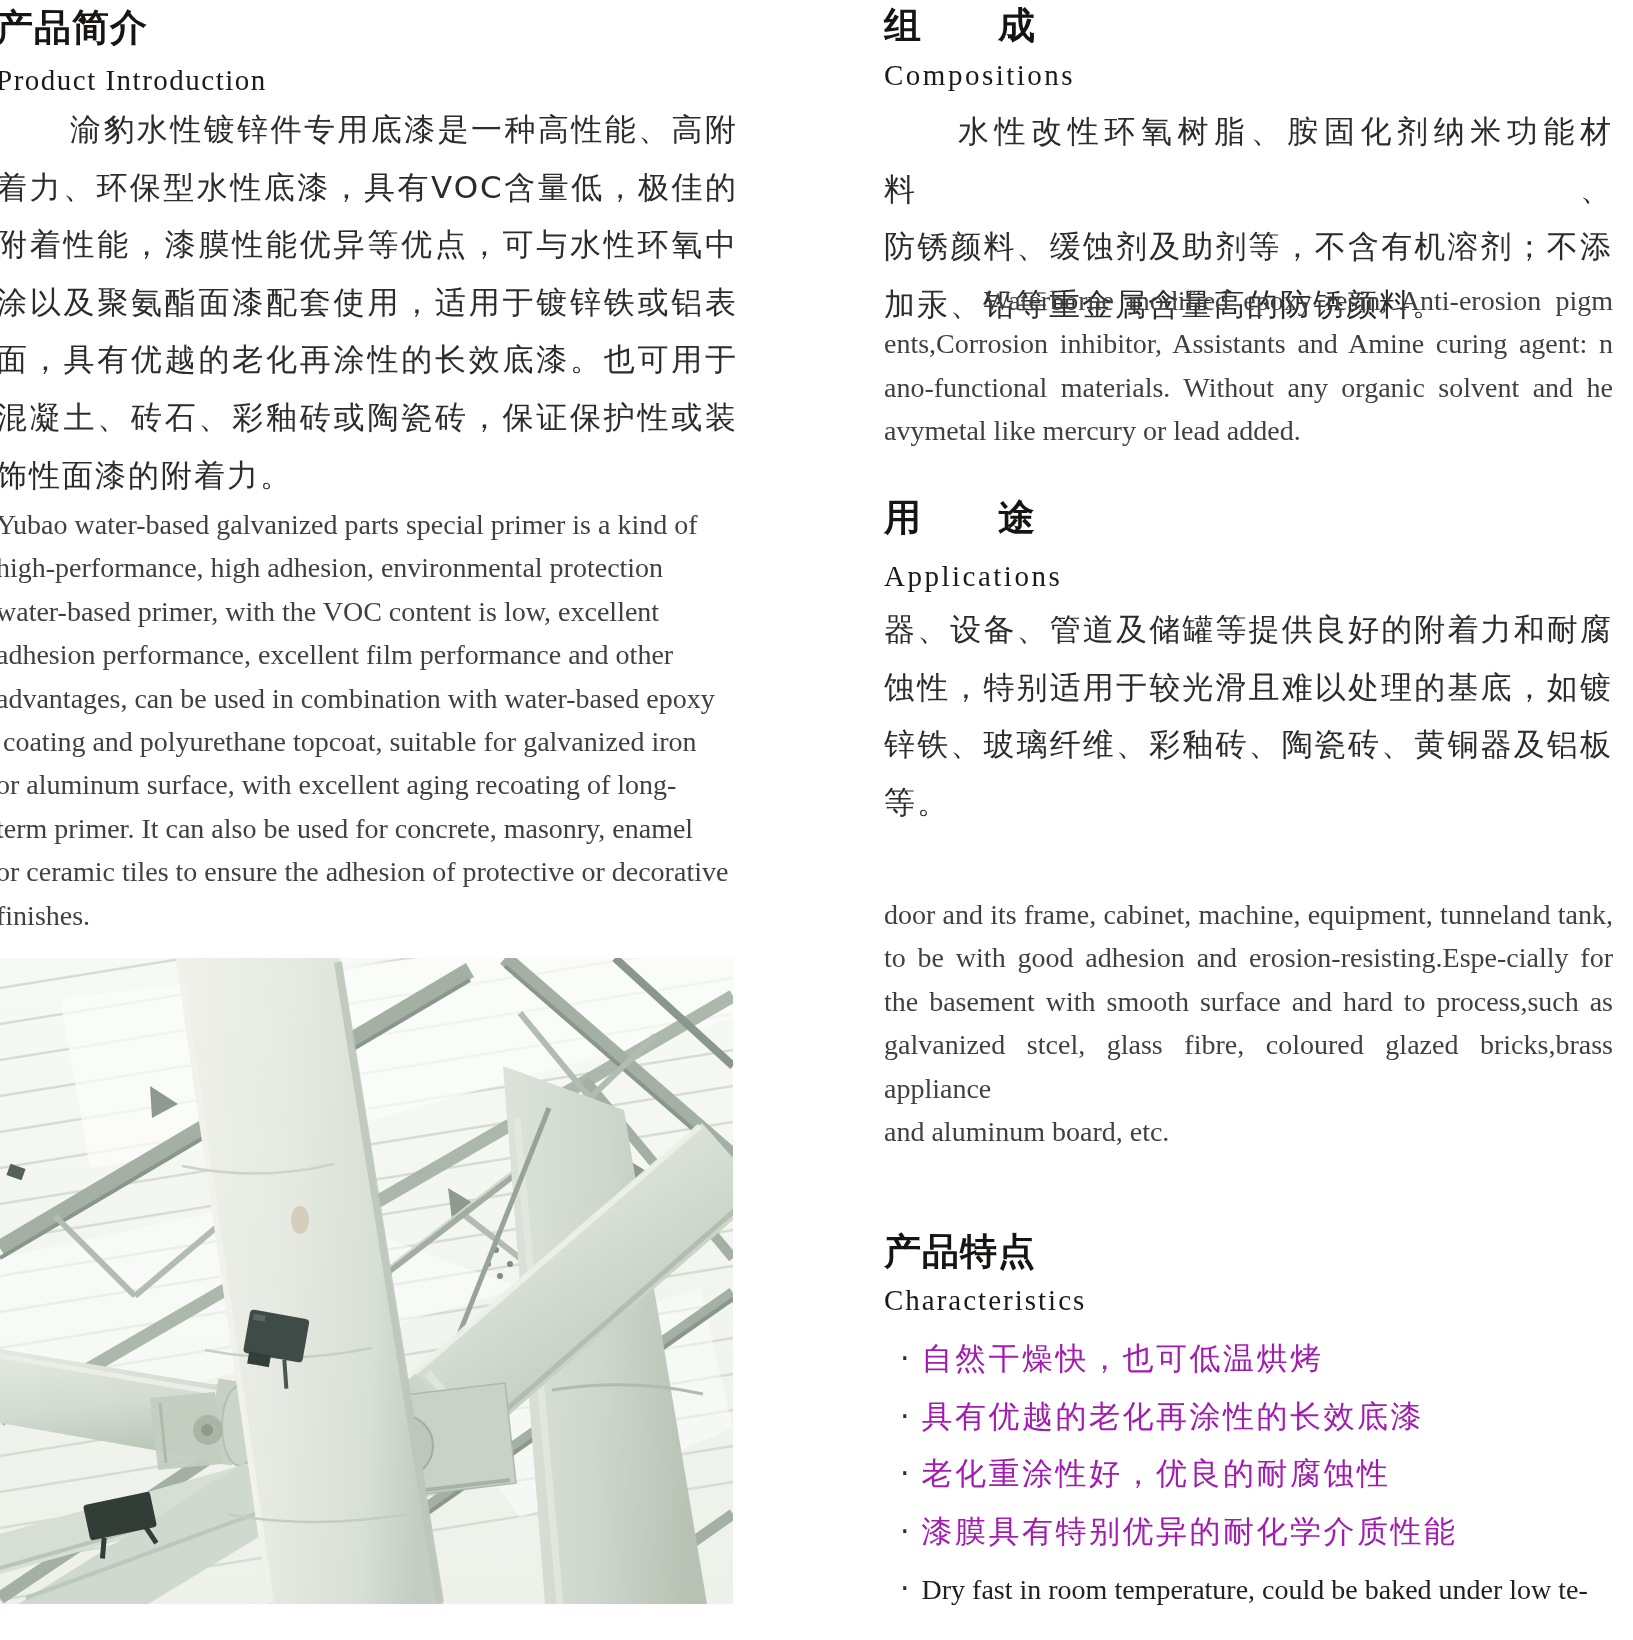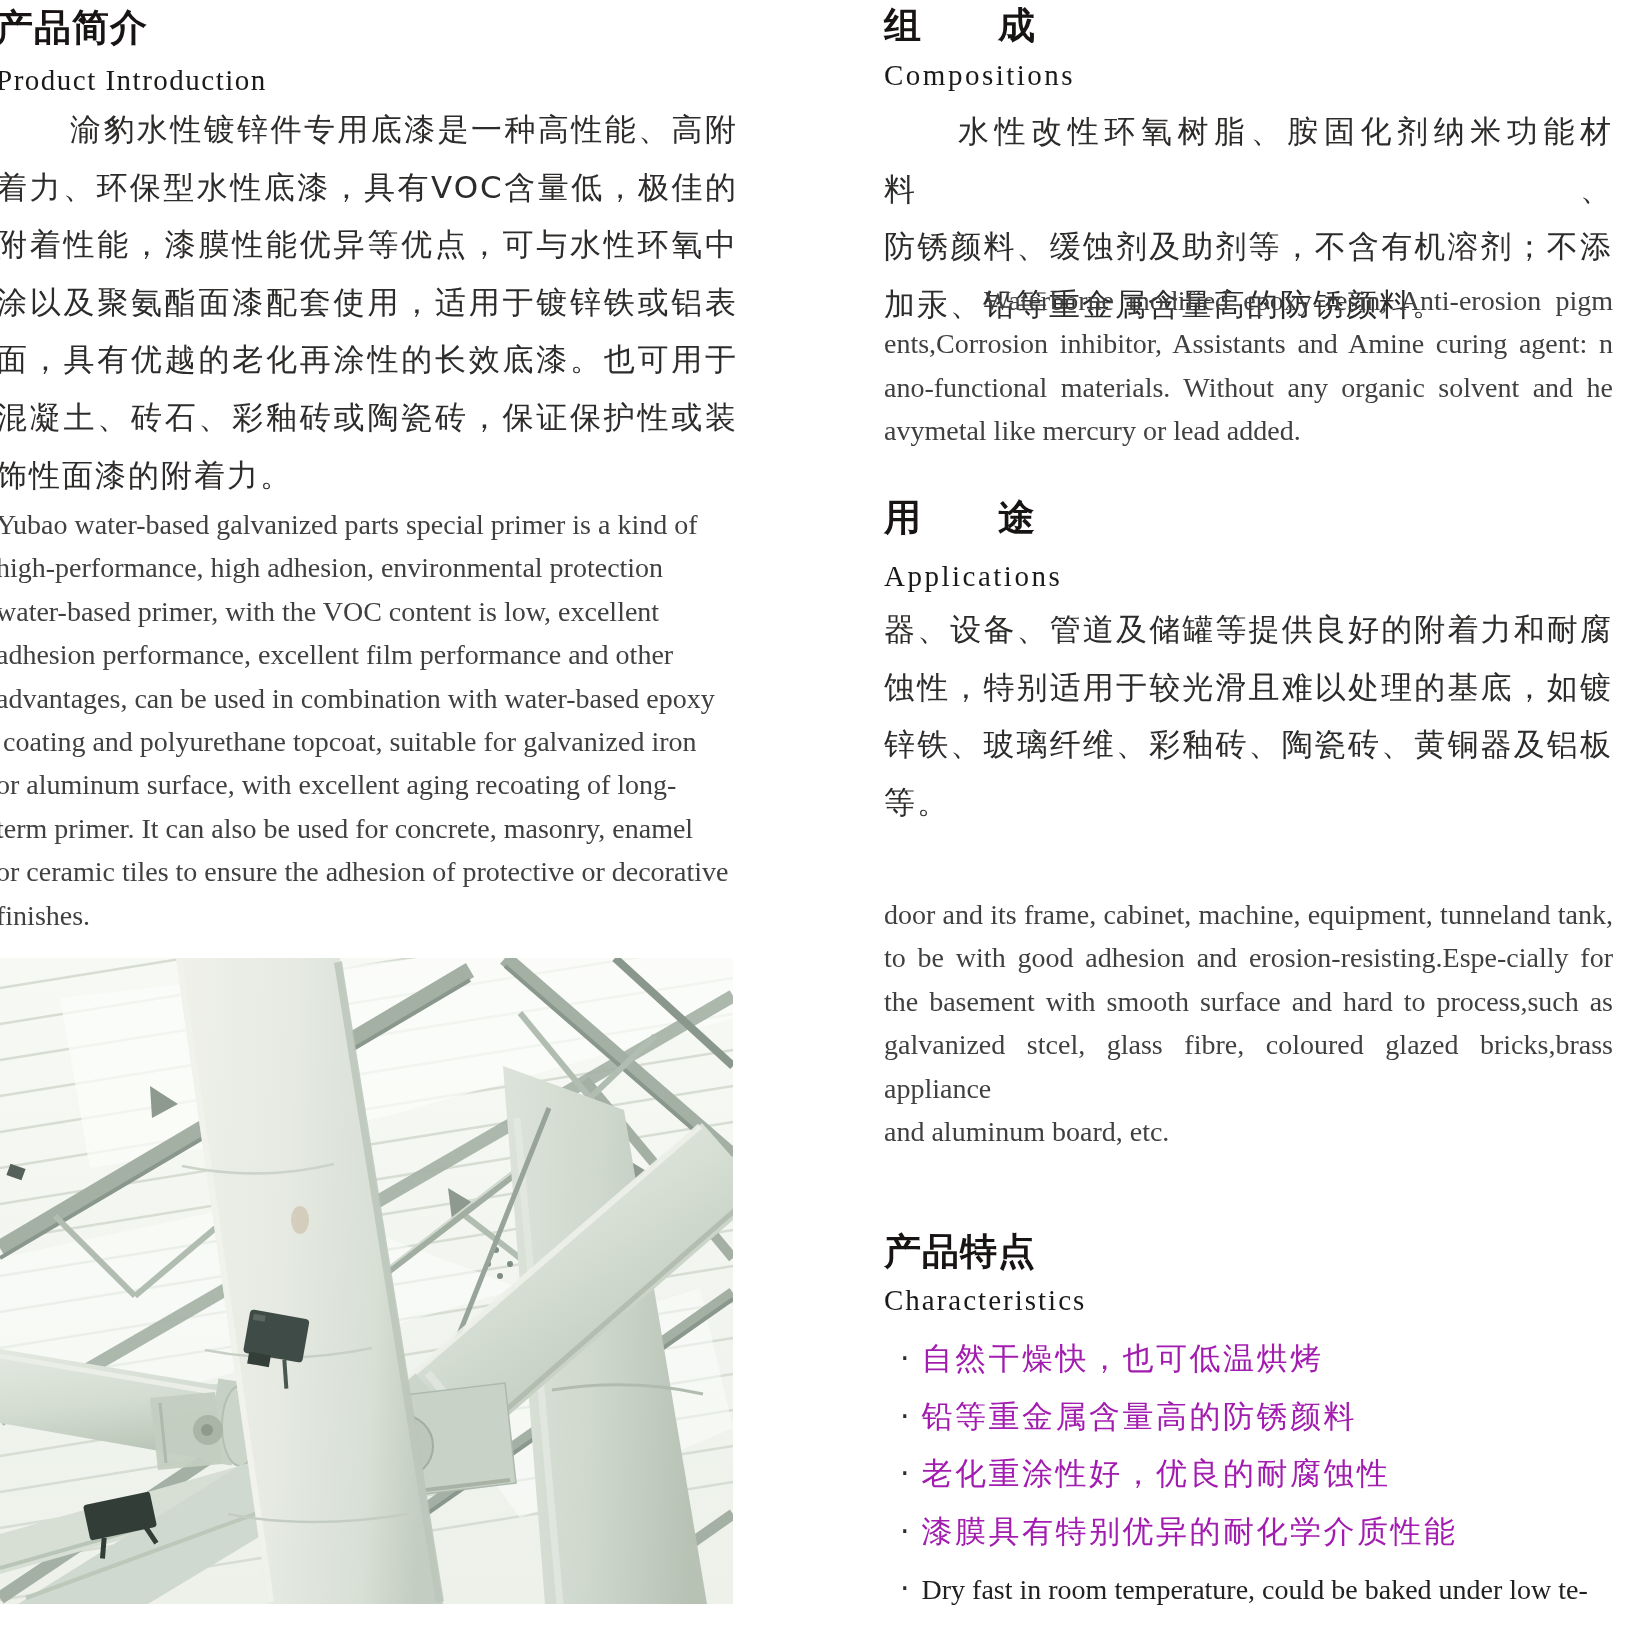--- a/index.html
+++ b/index.html
@@ -285,21 +285,21 @@
 
   <div class="abs h-cn" style="left:0;top:1230px;">产品特点</div>
   <div class="abs h-en" style="left:0;top:1282px;letter-spacing:2px;">Characteristics</div>
   <div class="abs" style="left:0;top:1330px;width:729px;">
     <div class="bullet">
       <span class="dot">·</span>
       <span class="txt-cn">自然干燥快，也可低温烘烤</span>
     </div>
     <div class="bullet">
       <span class="dot">·</span>
-      <span class="txt-cn">铅等重金属含量高的防锈颜料</span>
+      <span class="txt-cn">具有优越的老化再涂性的长效底漆</span>
     </div>
     <div class="bullet">
       <span class="dot">·</span>
       <span class="txt-cn">老化重涂性好，优良的耐腐蚀性</span>
     </div>
     <div class="bullet">
       <span class="dot">·</span>
       <span class="txt-cn">漆膜具有特别优异的耐化学介质性能</span>
     </div>
     <div class="bullet">

